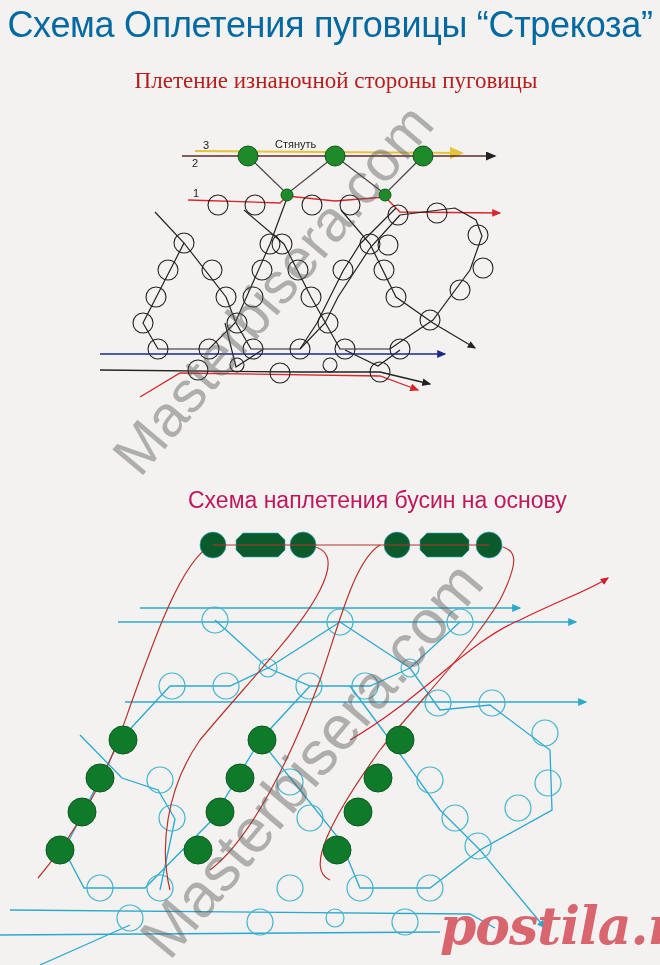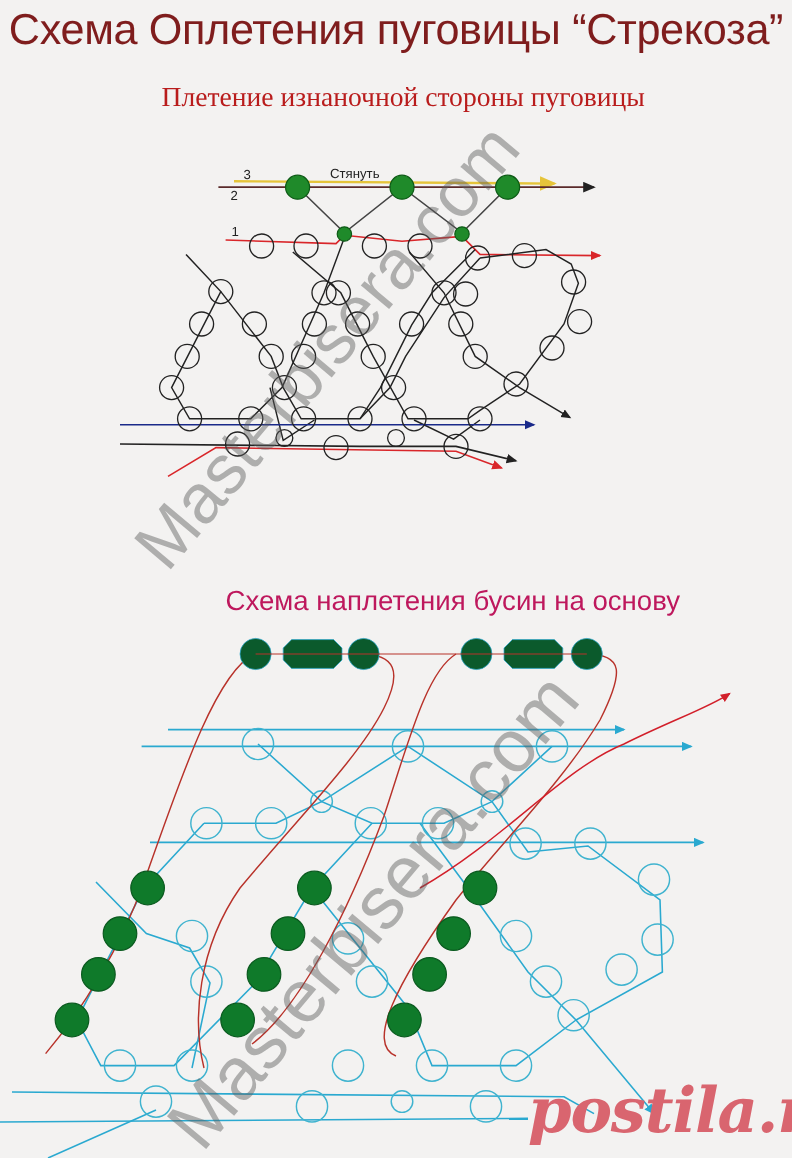--- a/index.html
+++ b/index.html
@@ -4,21 +4,21 @@
 <style>
   html, body { margin: 0; padding: 0; }
   body {
     width: 660px; height: 965px; overflow: hidden;
     background: #f3f2f1;
     font-family: "Liberation Sans", sans-serif;
     position: relative;
   }
   .title {
     position: absolute; left: 0; top: 4px; width: 660px;
-    text-align: center; font-size: 36px; color: #7f1d1d;
+    text-align: center; font-size: 36px; color: #0369a1;
     letter-spacing: -0.3px; white-space: nowrap;
     font-family: "Liberation Sans", sans-serif;
   }
   .subtitle1 {
     position: absolute; left: 0; top: 68px; width: 660px;
     text-align: center; font-size: 23px; color: #b91c1c;
     font-family: Liberation Serif, serif;
     padding-left: 12px; box-sizing: border-box;
   }
   .subtitle2 {

